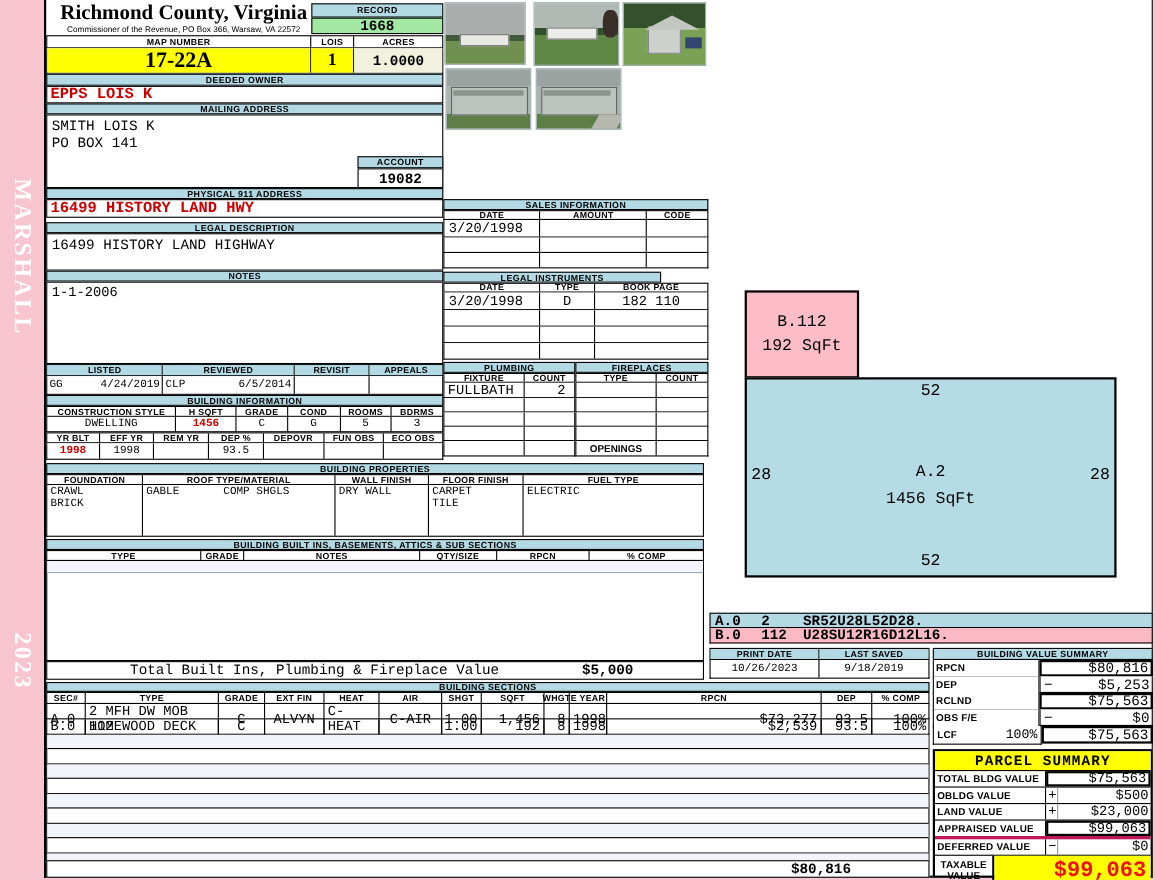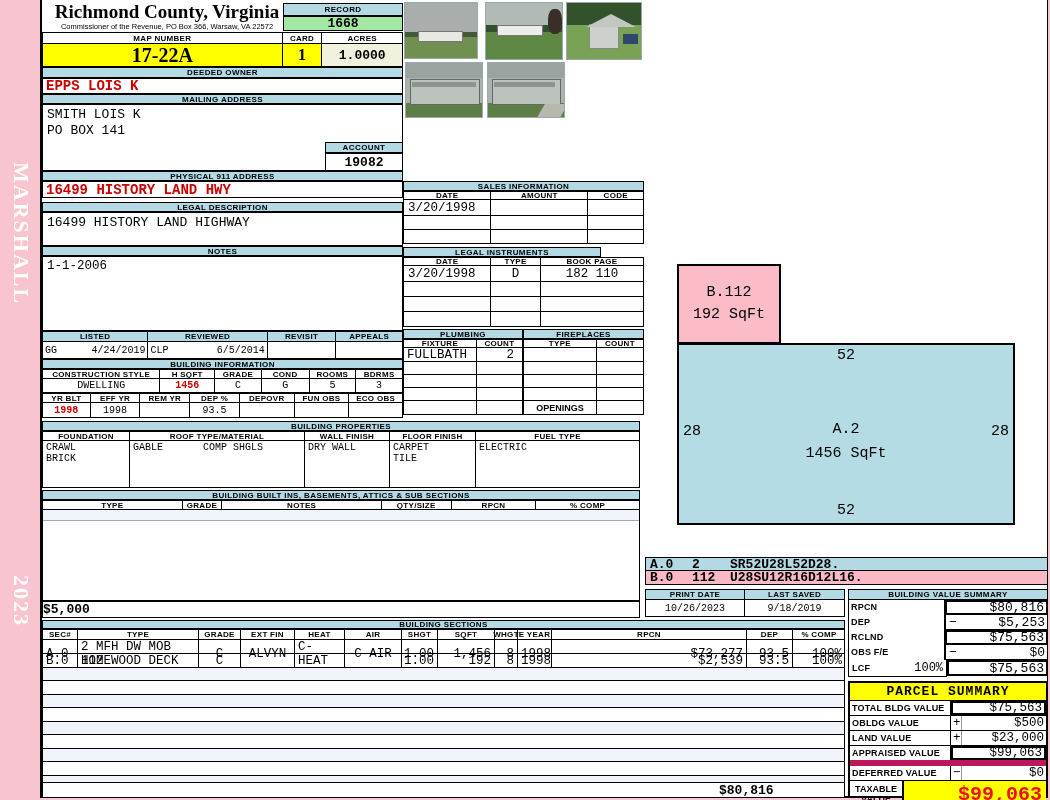--- a/index.html
+++ b/index.html
@@ -51,21 +51,21 @@
 <div class="a" style="left:48px;top:2px;width:238px;text-align:center">
   <div style="font-family:'Liberation Serif',serif;font-weight:bold;font-size:19px;line-height:20px">Richmond County, Virginia</div>
   <div style="font-size:7.5px;line-height:9px">Commissioner of the Revenue, PO Box 366, Warsaw, VA 22572</div>
 </div>
 
 <div class="a bar" style="left:283px;top:3px;width:120px;height:13px">RECORD</div>
 <div class="a bx m fx ctr" style="left:283px;top:16px;width:120px;height:15px;background:#a2e8a2;font-weight:bold;font-size:13px">1668</div>
 
 <div class="a hrow" style="left:42px;top:32px;width:361px;height:12px">
   <div class="hc" style="width:241px">MAP NUMBER</div>
-  <div class="hc" style="width:40px">CARD</div>
+  <div class="hc" style="width:40px">LOIS</div>
   <div class="hc" style="width:80px">ACRES</div>
 </div>
 <div class="a vrow" style="left:42px;top:44px;width:361px;height:23px">
   <div class="vc c" style="width:241px;background:#ff0;font-family:'Liberation Serif',serif;font-weight:bold;font-size:20px">17-22A</div>
   <div class="vc c" style="width:40px;background:#ff0;font-family:'Liberation Serif',serif;font-weight:bold;font-size:16px">1</div>
   <div class="vc c" style="width:80px;background:#f1f1dd;font-weight:bold;font-size:13px">1.0000</div>
 </div>
 
 <div class="a bar" style="left:42px;top:67px;width:361px;height:11px">DEEDED OWNER</div>
 <div class="a bx m fx red" style="left:42px;top:78px;width:361px;height:16px;font-size:14px;padding-left:3px">EPPS LOIS K</div>
@@ -178,20 +178,21 @@
   <div class="hc" style="width:40px">GRADE</div>
   <div class="hc" style="width:160px">NOTES</div>
   <div class="hc" style="width:70px">QTY/SIZE</div>
   <div class="hc" style="width:85px">RPCN</div>
   <div class="hc" style="width:103px">% COMP</div>
 </div>
 <div class="a bx" style="left:42px;top:510px;width:598px;height:91px;border-top:none">
   <div class="tint" style="height:10px;border-bottom:1px solid #9ab"></div>
 </div>
 <div class="a bx fx" style="left:42px;top:601px;width:598px;height:17px;font-size:13px">
+  <div class="m" style="flex:1;text-align:center">Total Built Ins, Plumbing &amp; Fireplace Value</div>
   <div class="m" style="width:110px;font-weight:bold;text-align:left">$5,000</div>
 </div>
 
 <div class="photo" style="left:404px;top:2px;width:74px;height:57px;background:linear-gradient(#a9aeac 0 52%,#42593a 52% 62%,#70904f 62%)">
   <div style="position:absolute;left:18%;top:50%;width:60%;height:17%;background:#e8e8e4;border:1px solid #777"></div>
 </div>
 <div class="photo" style="left:485px;top:2px;width:78px;height:58px;background:linear-gradient(#b2bab6 0 40%,#31502c 40% 52%,#5d8743 52%)">
   <div style="position:absolute;left:15%;top:40%;width:58%;height:16%;background:#ececea;border:1px solid #777"></div>
   <div style="position:absolute;right:0;top:10%;width:18%;height:45%;background:#3a2f28;border-radius:40%"></div>
 </div>
@@ -456,21 +457,21 @@
       <span style="flex:1;text-align:right;padding-right:2px">$500</span>
     </div>
   </div>
   <div class="fx" style="height:14px;border-bottom:1px solid #000">
     <div class="fx sumlbl" style="width:98px;height:100%;border-right:1px solid #000;padding-left:2px">LAND VALUE</div>
     <div class="m fx" style="flex:1;height:100%;font-size:12.5px">
       <span style="padding-left:2px;border-right:1px solid #999">+</span>
       <span style="flex:1;text-align:right;padding-right:2px">$23,000</span>
     </div>
   </div>
-  <div class="fx" style="height:14px;border-bottom:6px solid #be185d">
+  <div class="fx" style="height:14px;border-bottom:3px solid #be185d">
     <div class="fx sumlbl" style="width:98px;height:100%;border-right:1px solid #000;padding-left:2px">APPRAISED VALUE</div>
     <div class="m fx" style="flex:1;height:100%;font-size:12.5px;border:2px solid #000;box-sizing:border-box;justify-content:flex-end;padding-right:2px">$99,063</div>
   </div>
   <div class="fx" style="height:14px;border-bottom:1px solid #000">
     <div class="fx sumlbl" style="width:98px;height:100%;border-right:1px solid #000;padding-left:2px">DEFERRED VALUE</div>
     <div class="m fx" style="flex:1;height:100%;font-size:12.5px">
       <span style="padding-left:2px;border-right:1px solid #999">−</span>
       <span style="flex:1;text-align:right;padding-right:2px">$0</span>
     </div>
   </div>

